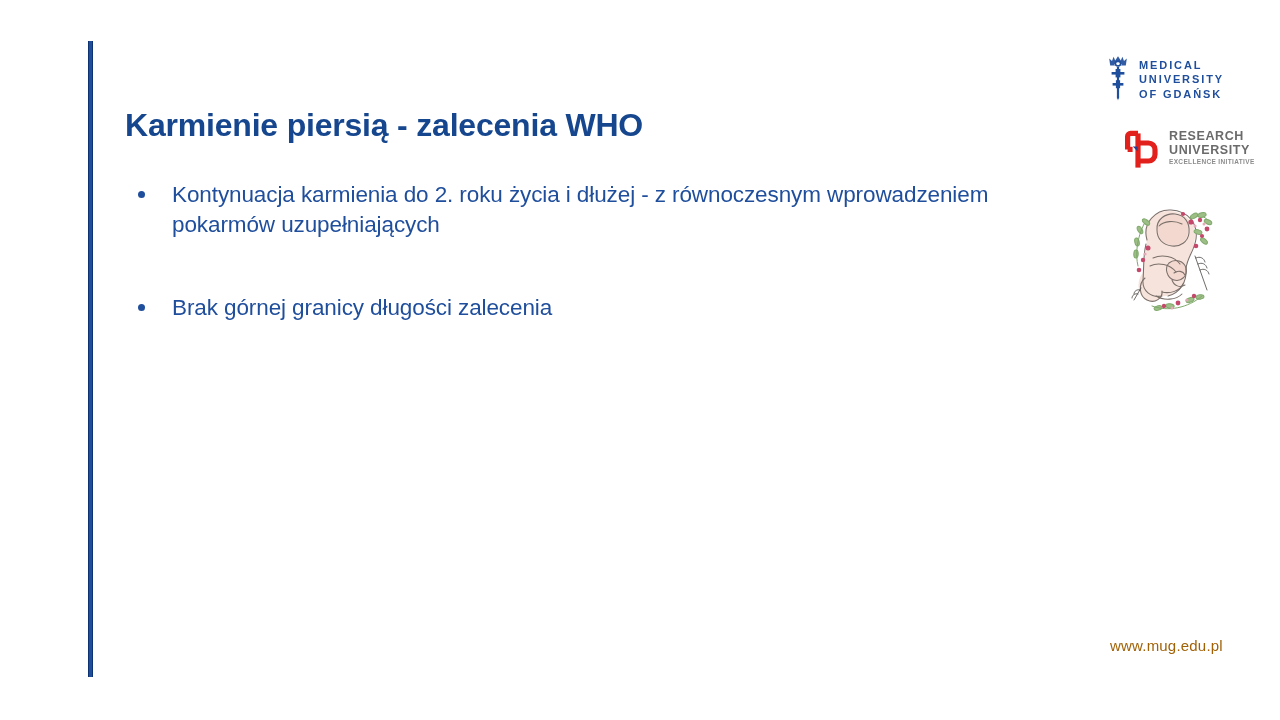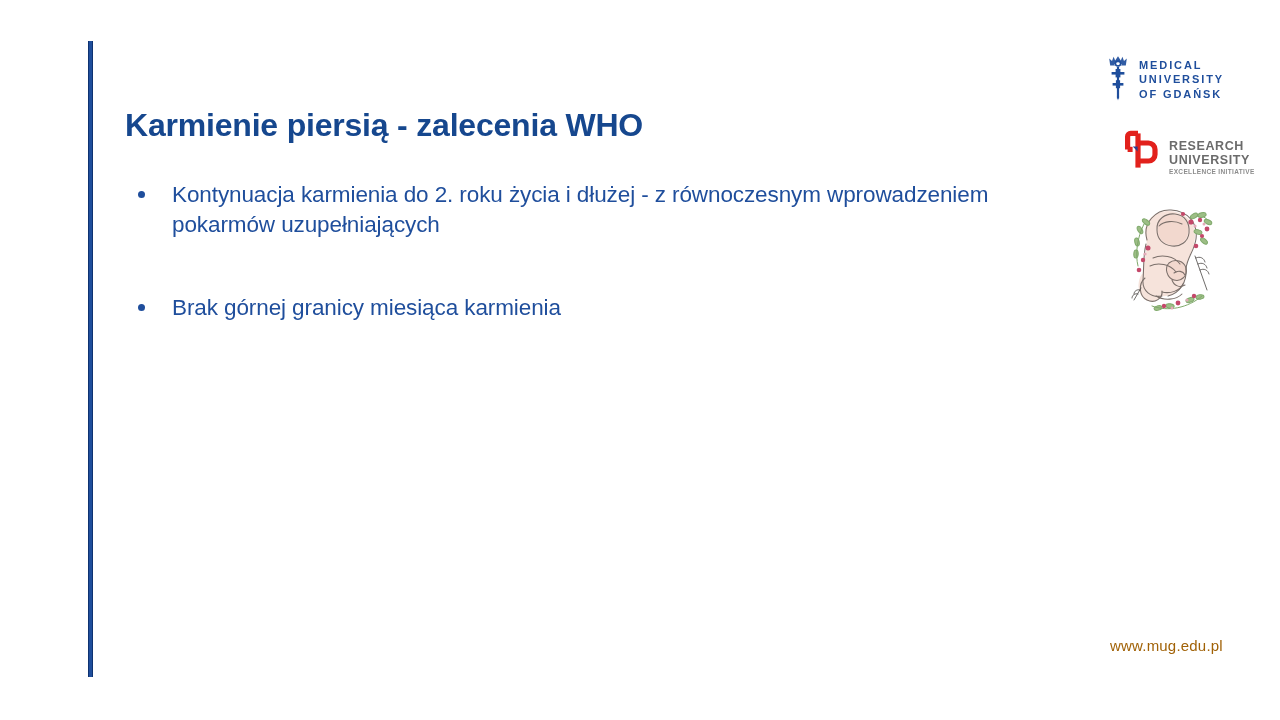--- a/index.html
+++ b/index.html
@@ -101,21 +101,21 @@
     letter-spacing: 1.9px;
     line-height: 14.5px;
     white-space: nowrap;
   }
 
   .logo-research {
     position: absolute;
     left: 1118px;
     top: 129px;
     display: flex;
-    align-items: flex-end;
+    align-items: flex-start;
     gap: 9px;
   }
   .research-mark {
     width: 42px;
     height: 46px;
     flex: 0 0 auto;
   }
   .research-words {
     line-height: 1;
   }
@@ -169,21 +169,21 @@
   <div class="bullets">
 
 
     <div class="bullet-item wrapped">
       <span class="bullet-dot"></span>
       <span class="bullet-text">Kontynuacja karmienia do 2. roku życia i dłużej - z równoczesnym wprowadzeniem pokarmów uzupełniających</span>
     </div>
 
     <div class="bullet-item">
       <span class="bullet-dot"></span>
-      <span class="bullet-text">Brak górnej granicy miesiąca karmienia</span>
+      <span class="bullet-text">Brak górnej granicy długości zalecenia</span>
     </div>
 
   </div>
 
   <div class="logo-mug">
     <svg class="mug-emblem" viewBox="0 0 24 46">
       <g fill="#1F4E9C">
 
         <path d="M4.2 10.5 L3.2 3.6 L6.0 6.0 L7.6 1.8 L9.2 5.4 L12.0 1.2 L14.8 5.4 L16.4 1.8 L18.0 6.0 L20.8 3.6 L19.8 10.5 Z" opacity="0.92"></path>
 

